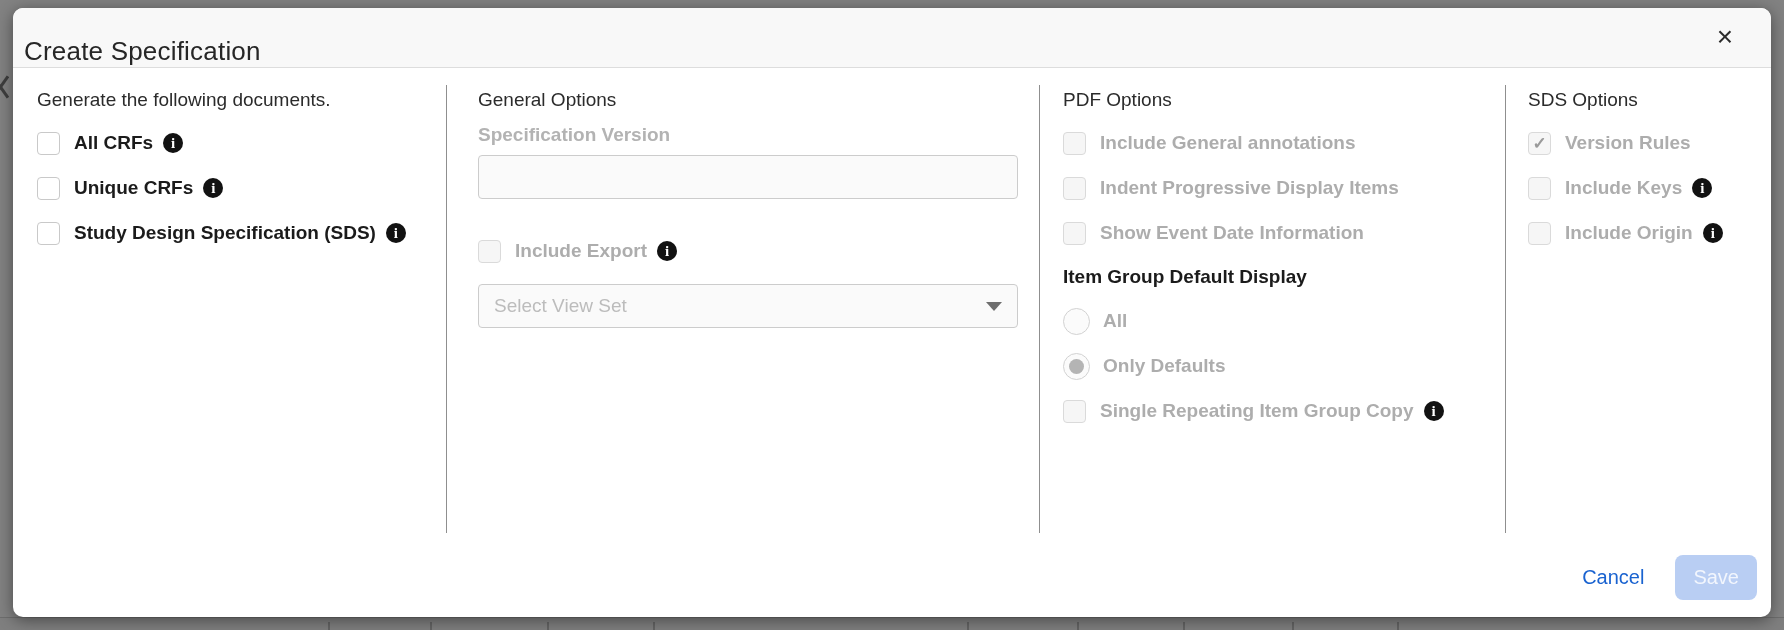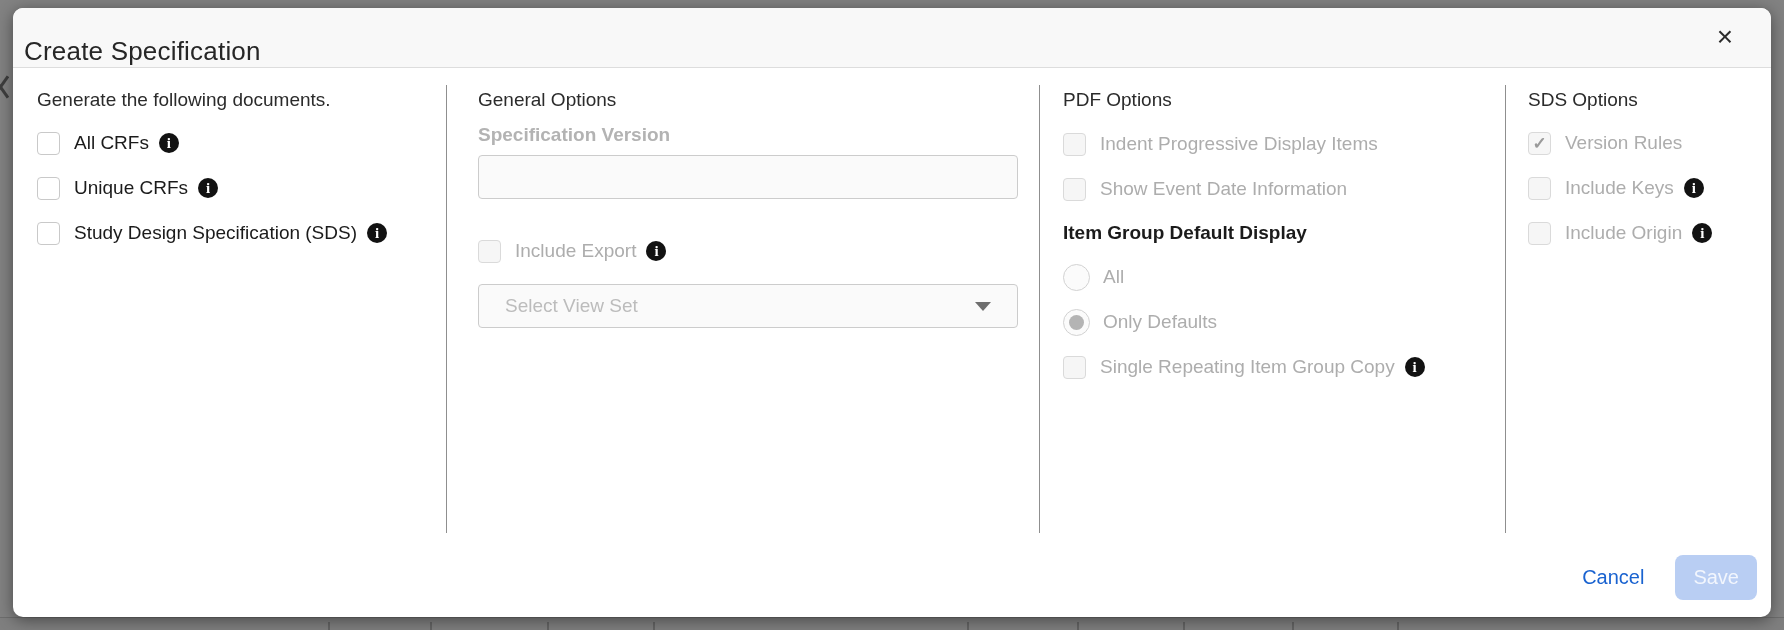--- a/index.html
+++ b/index.html
@@ -76,42 +76,42 @@
   .cb.checked .check { display: block; }
 
   .radio {
     width: 27px; height: 27px; flex: none; border-radius: 50%;
     border: 1px solid #d2d2d2; background: #fbfbfb; margin-right: 13px; position: relative;
   }
   .radio.selected::after {
     content: ""; position: absolute; inset: 5px; border-radius: 50%; background: #b4b4b4;
   }
 
-  .lbl { font-size: 19px; font-weight: 400; color: #1b1b1b; white-space: nowrap; }
+  .lbl { font-size: 19px; font-weight: 700; color: #1b1b1b; white-space: nowrap; }
   .row.disabled .lbl { color: #adadad; }
 
   .info {
     width: 20px; height: 20px; flex: none; margin-left: 10px;
     border-radius: 50%; background: #121212; color: #fff;
     display: flex; align-items: center; justify-content: center;
     font-family: "Liberation Serif", serif; font-weight: 700; font-size: 15px; line-height: 1;
   }
 
   
   .field-label { margin-top: 10px; font-size: 19px; font-weight: 700; color: #b3b3b3; }
   .text-input {
     margin-top: 9px; width: 100%; height: 44px;
     background: #fafafa; border: 1px solid #cccccc; border-radius: 4px;
     font-size: 19px; padding: 0 14px; color: #333;
   }
   .row.include-export { margin-top: 37px; }
   .select {
     margin-top: 18px; width: 100%; height: 44px;
     background: #fafafa; border: 1px solid #cccccc; border-radius: 4px;
-    display: flex; align-items: center; justify-content: space-between; padding: 0 26px;
+    display: flex; align-items: center; justify-content: space-between; padding: 0 15px;
     cursor: default;
   }
   .select .ph { font-size: 19px; color: #bcbcbc; }
   .caret {
     width: 0; height: 0;
     border-left: 8px solid transparent; border-right: 8px solid transparent;
     border-top: 9px solid #6e6e6e;
   }
 
   .subheading { margin-top: 16px; font-size: 19px; font-weight: 700; color: #1b1b1b; line-height: 26px; }
@@ -198,20 +198,24 @@
 
     <div class="select">
       <span class="ph">Select View Set</span>
       <span class="caret"></span>
     </div>
   </div>
 
   <div class="col col-pdf">
     <div class="col-heading">PDF Options</div>
 
+    <div class="row disabled first">
+      <span class="cb"></span>
+      <span class="lbl">Include General annotations</span>
+    </div>
 
     <div class="row disabled">
       <span class="cb"></span>
       <span class="lbl">Indent Progressive Display Items</span>
     </div>
 
     <div class="row disabled">
       <span class="cb"></span>
       <span class="lbl">Show Event Date Information</span>
     </div>

